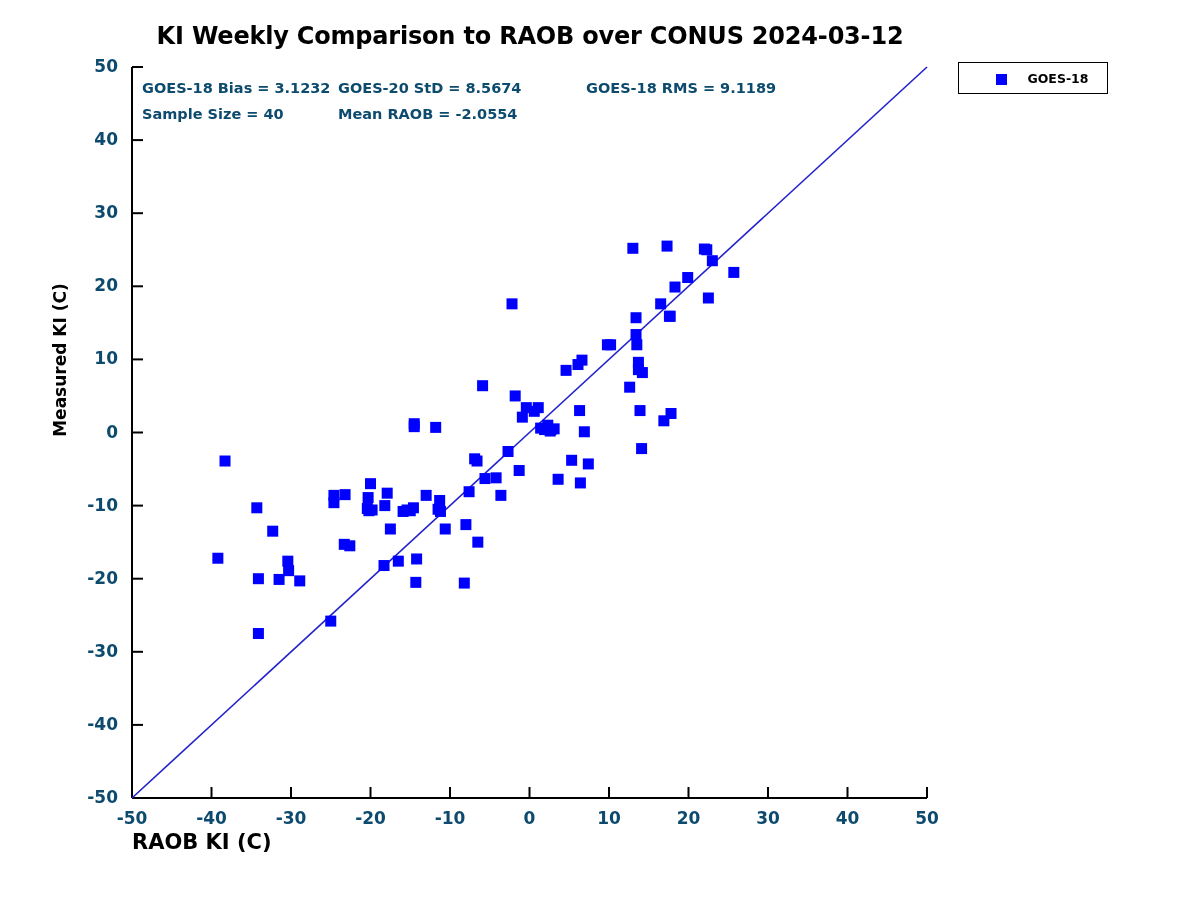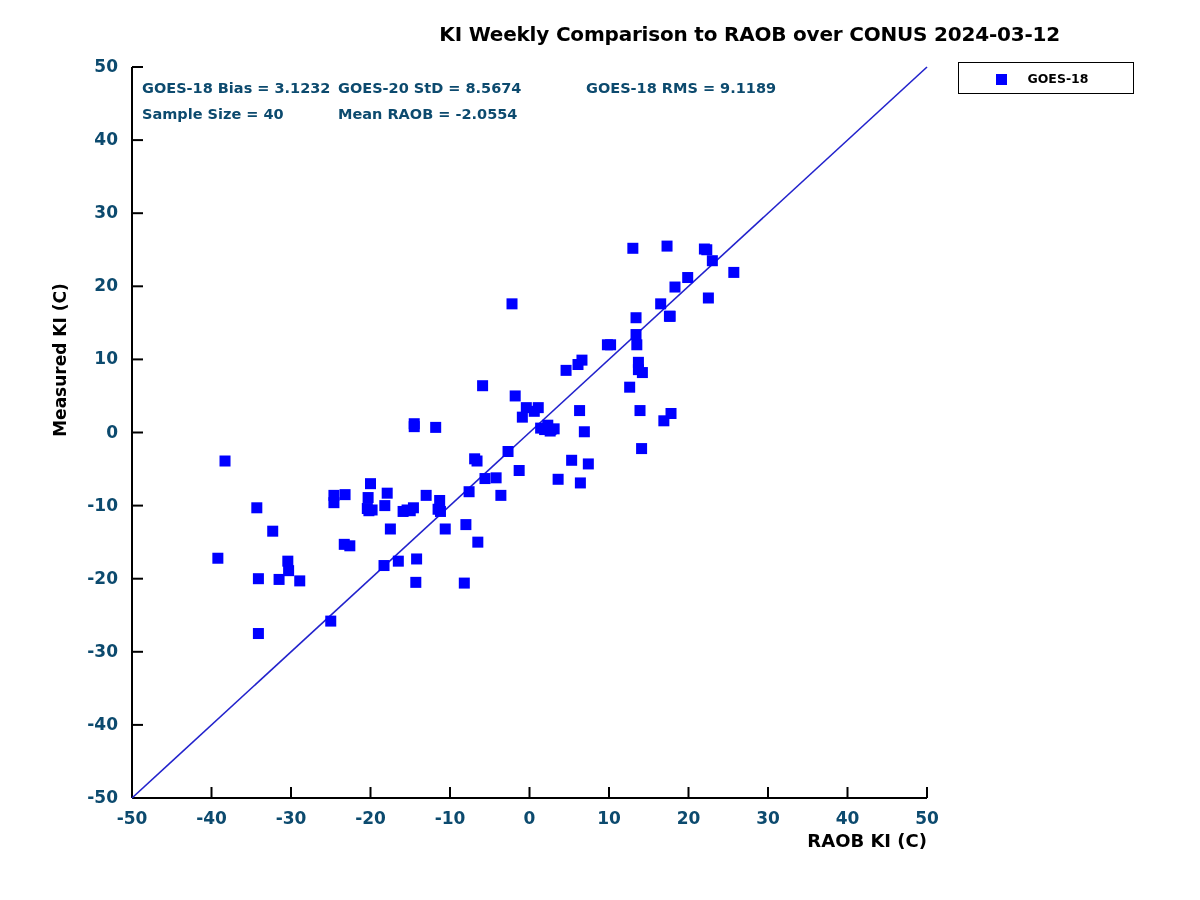--- a/index.html
+++ b/index.html
@@ -18,22 +18,22 @@
     position: absolute;
     left: 0; top: 0;
     width: 1200px;
     height: 900px;
   }
   .chart-title {
     position: absolute;
     left: 0;
     top: 22px;
     width: 1060px;
-    text-align: right;
-    font-size: 20px;
+    text-align: center;
+    font-size: 24px;
     font-weight: bold;
     color: #000000;
     letter-spacing: -0.2px;
     white-space: nowrap;
   }
   .annot {
     position: absolute;
     font-size: 14.5px;
     font-weight: bold;
     color: #0c4a6e;
@@ -56,22 +56,22 @@
     color: #000000;
     transform: rotate(-90deg);
     transform-origin: center center;
     white-space: nowrap;
   }
   .xlabel {
     position: absolute;
     left: 132px;
     top: 830px;
     width: 795px;
-    text-align: right;
-    font-size: 18px;
+    text-align: left;
+    font-size: 21px;
     font-weight: bold;
     color: #000000;
     white-space: nowrap;
   }
   .tick-label {
     position: absolute;
     font-size: 17px;
     font-weight: bold;
     color: #0c4a6e;
     white-space: nowrap;
@@ -81,21 +81,21 @@
     width: 60px;
   }
   .xtick-label {
     text-align: center;
     width: 60px;
   }
   .legend-box {
     position: absolute;
     left: 958px;
     top: 62px;
-    width: 176px;
+    width: 150px;
     height: 32px;
     border: 1.3px solid #000000;
     background: #ffffff;
     box-sizing: border-box;
   }
   .legend-swatch {
     position: absolute;
     left: 37px;
     top: 11px;
     width: 11px;

